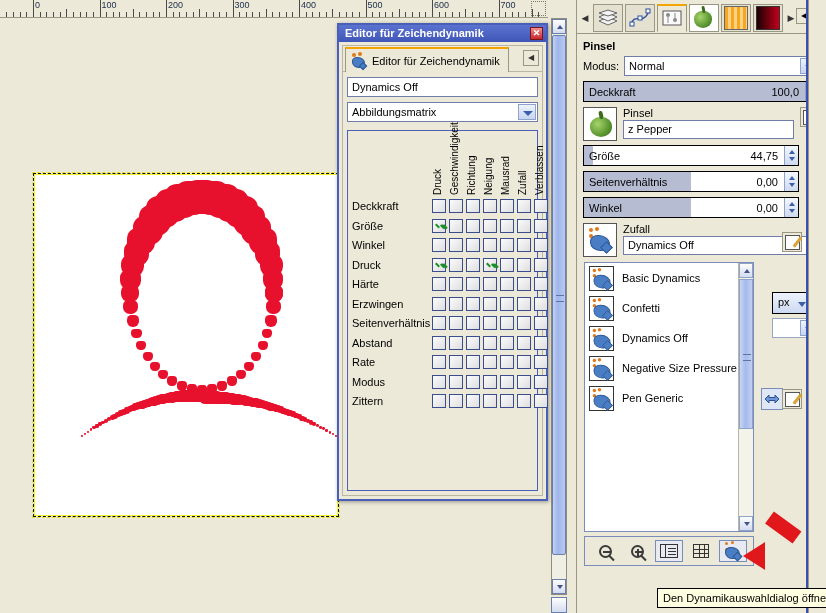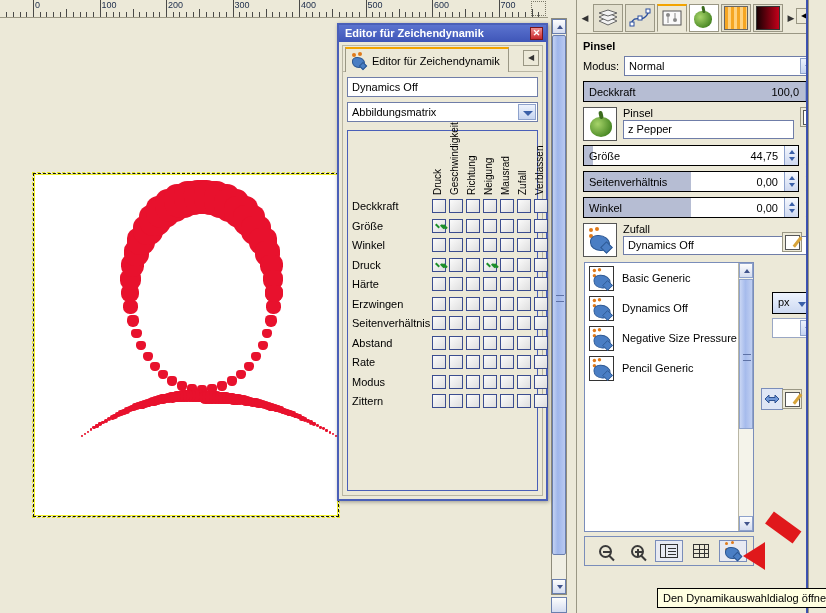--- a/index.html
+++ b/index.html
@@ -749,21 +749,33 @@
         <div class="dyn-item">
           <div class="dbox">
             <span class="dyicon">
               <i></i>
               <i></i>
               <i></i>
               <span class="dblob"></span>
               <span class="dtail"></span>
             </span>
           </div>
-          <span>Basic Generic</span>
+          <span>Basic Dynamics</span>
+        </div>
+        <div class="dyn-item">
+          <div class="dbox">
+            <span class="dyicon">
+              <i></i>
+              <i></i>
+              <i></i>
+              <span class="dblob"></span>
+              <span class="dtail"></span>
+            </span>
+          </div>
+          <span>Confetti</span>
         </div>
         <div class="dyn-item">
           <div class="dbox">
             <span class="dyicon">
               <i></i>
               <i></i>
               <i></i>
               <span class="dblob"></span>
               <span class="dtail"></span>
             </span>
@@ -785,21 +797,21 @@
         <div class="dyn-item">
           <div class="dbox">
             <span class="dyicon">
               <i></i>
               <i></i>
               <i></i>
               <span class="dblob"></span>
               <span class="dtail"></span>
             </span>
           </div>
-          <span>Pencil Generic</span>
+          <span>Pen Generic</span>
         </div>
       </div>
     <div id="dyn-popup-sb">
       <div class="pu">
           <span class="sb-arrow up"></span>
         </div>
       <div class="pthumb">
           <span class="pgrip"></span>
         </div>
       <div class="pd">

